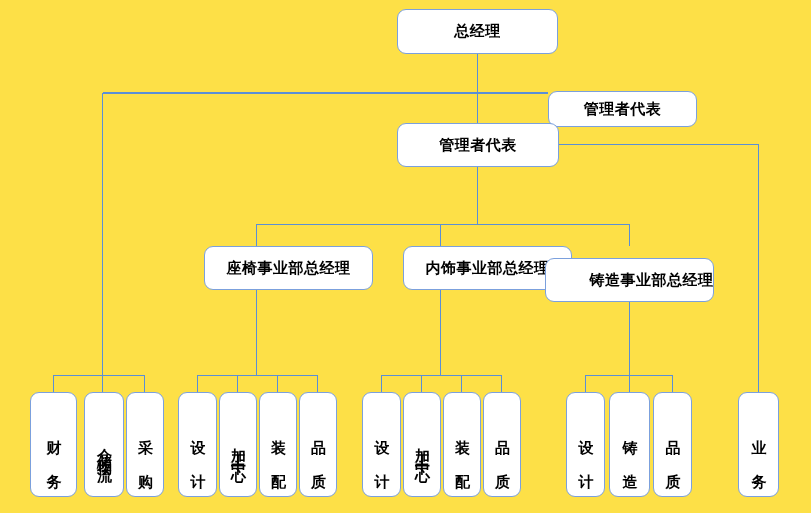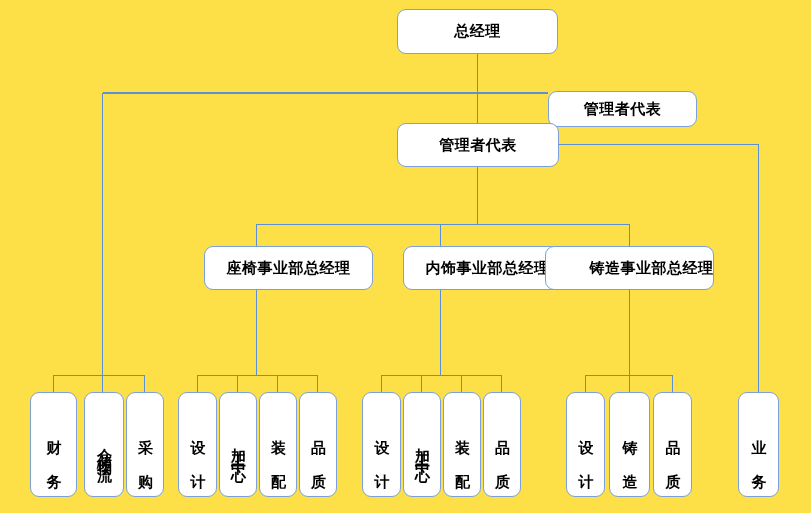--- a/index.html
+++ b/index.html
@@ -119,21 +119,21 @@
   </div>
 
   <div class="node horiz" style="left:172px; top:246px; width:169px; height:44px;margin-left:32px;">
     <span>座椅事业部总经理</span>
   </div>
 
   <div class="node horiz" style="left:356px; top:246px; width:169px; height:44px;margin-left:47px;">
     <span>内饰事业部总经理</span>
   </div>
 
-  <div class="node horiz" style="left:545px; top:246px; width:169px; height:44px;padding-left:44px;">
+  <div class="node horiz" style="left:545px; top:258px; width:169px; height:44px;padding-left:44px;">
     <span>铸造事业部总经理</span>
   </div>
 
   <div class="node vert sparse" style="left:30px; top:392px; width:47px; height:105px;">
     <span>财务</span>
   </div>
 
   <div class="node vert dense" style="left:84px; top:392px; width:40px; height:105px;">
     <span>仓储物流</span>
   </div>

